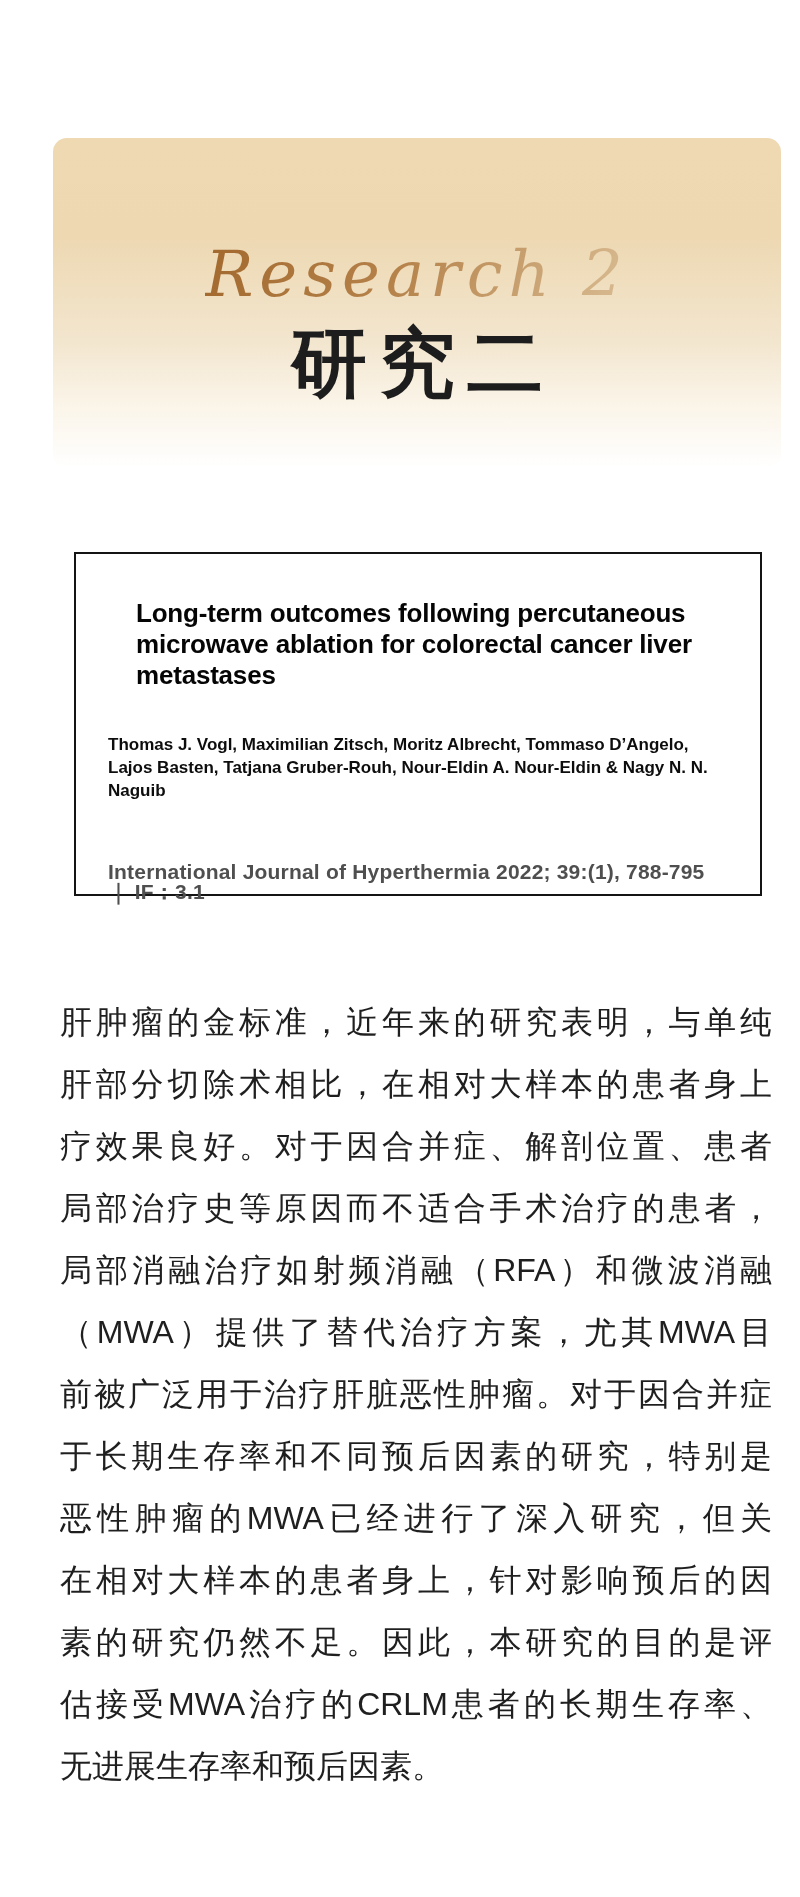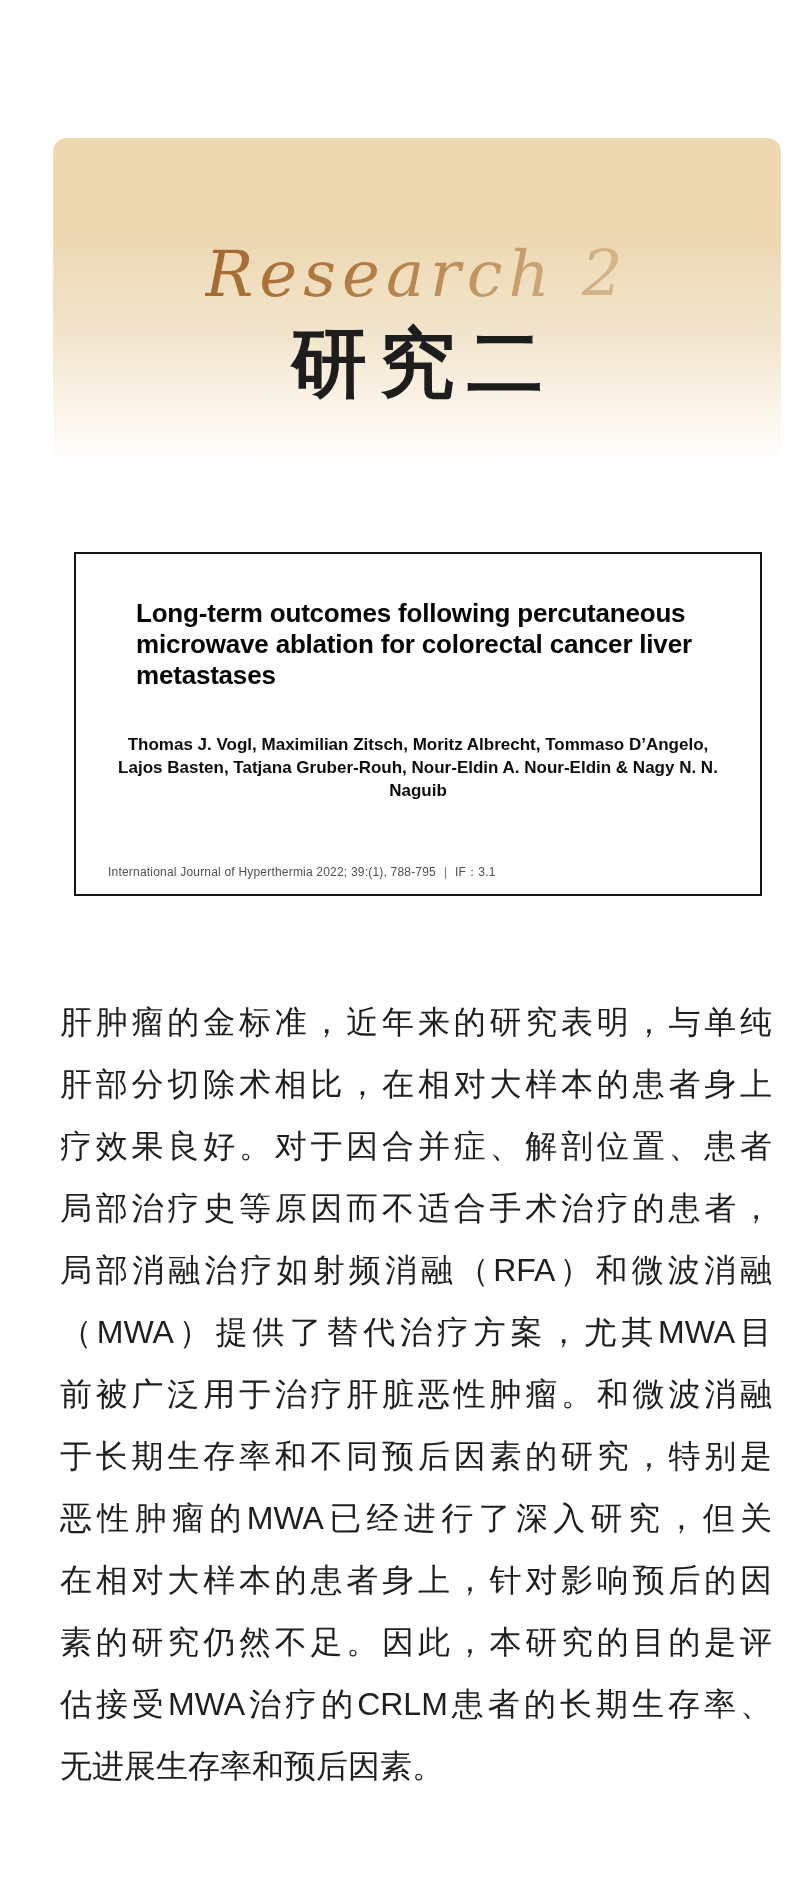--- a/index.html
+++ b/index.html
@@ -66,26 +66,25 @@
     letter-spacing: -0.2px;
     color: #050505;
     margin-left: 28px;
   }
   .paper-authors {
     margin-top: 42px;
     font-size: 17px;
     font-weight: 600;
     line-height: 23px;
     color: #0d0d0d;
-    text-align: center;
   }
   .paper-journal {
     margin-top: 60px;
-    font-size: 12px;
-    font-weight: 400;
+    font-size: 21px;
+    font-weight: 700;
     line-height: 20px;
     letter-spacing: 0.2px;
     color: #4f4f4f;
   }
 
   
   .body-text {
     position: absolute;
     left: 44px; top: 991px;
     width: 712px;
@@ -121,21 +120,21 @@
     <div class="paper-journal">International Journal of Hyperthermia 2022; 39:(1), 788-795 ｜ IF：3.1</div>
   </div>
 
   <div class="body-text">
     <div class="body-line">肝肿瘤的金标准，近年来的研究表明，与单纯</div>
     <div class="body-line">肝部分切除术相比，在相对大样本的患者身上</div>
     <div class="body-line">疗效果良好。对于因合并症、解剖位置、患者</div>
     <div class="body-line">局部治疗史等原因而不适合手术治疗的患者，</div>
     <div class="body-line">局部消融治疗如射频消融（RFA）和微波消融</div>
     <div class="body-line">（MWA）提供了替代治疗方案，尤其MWA目</div>
-    <div class="body-line">前被广泛用于治疗肝脏恶性肿瘤。和微波消融</div>
+    <div class="body-line">前被广泛用于治疗肝脏恶性肿瘤。对于因合并症</div>
     <div class="body-line">于长期生存率和不同预后因素的研究，特别是</div>
     <div class="body-line">恶性肿瘤的MWA已经进行了深入研究，但关</div>
     <div class="body-line">在相对大样本的患者身上，针对影响预后的因</div>
     <div class="body-line">素的研究仍然不足。因此，本研究的目的是评</div>
     <div class="body-line">估接受MWA治疗的CRLM患者的长期生存率、</div>
     <div class="body-line last">无进展生存率和预后因素。</div>
   </div>
 
 </div>
 

